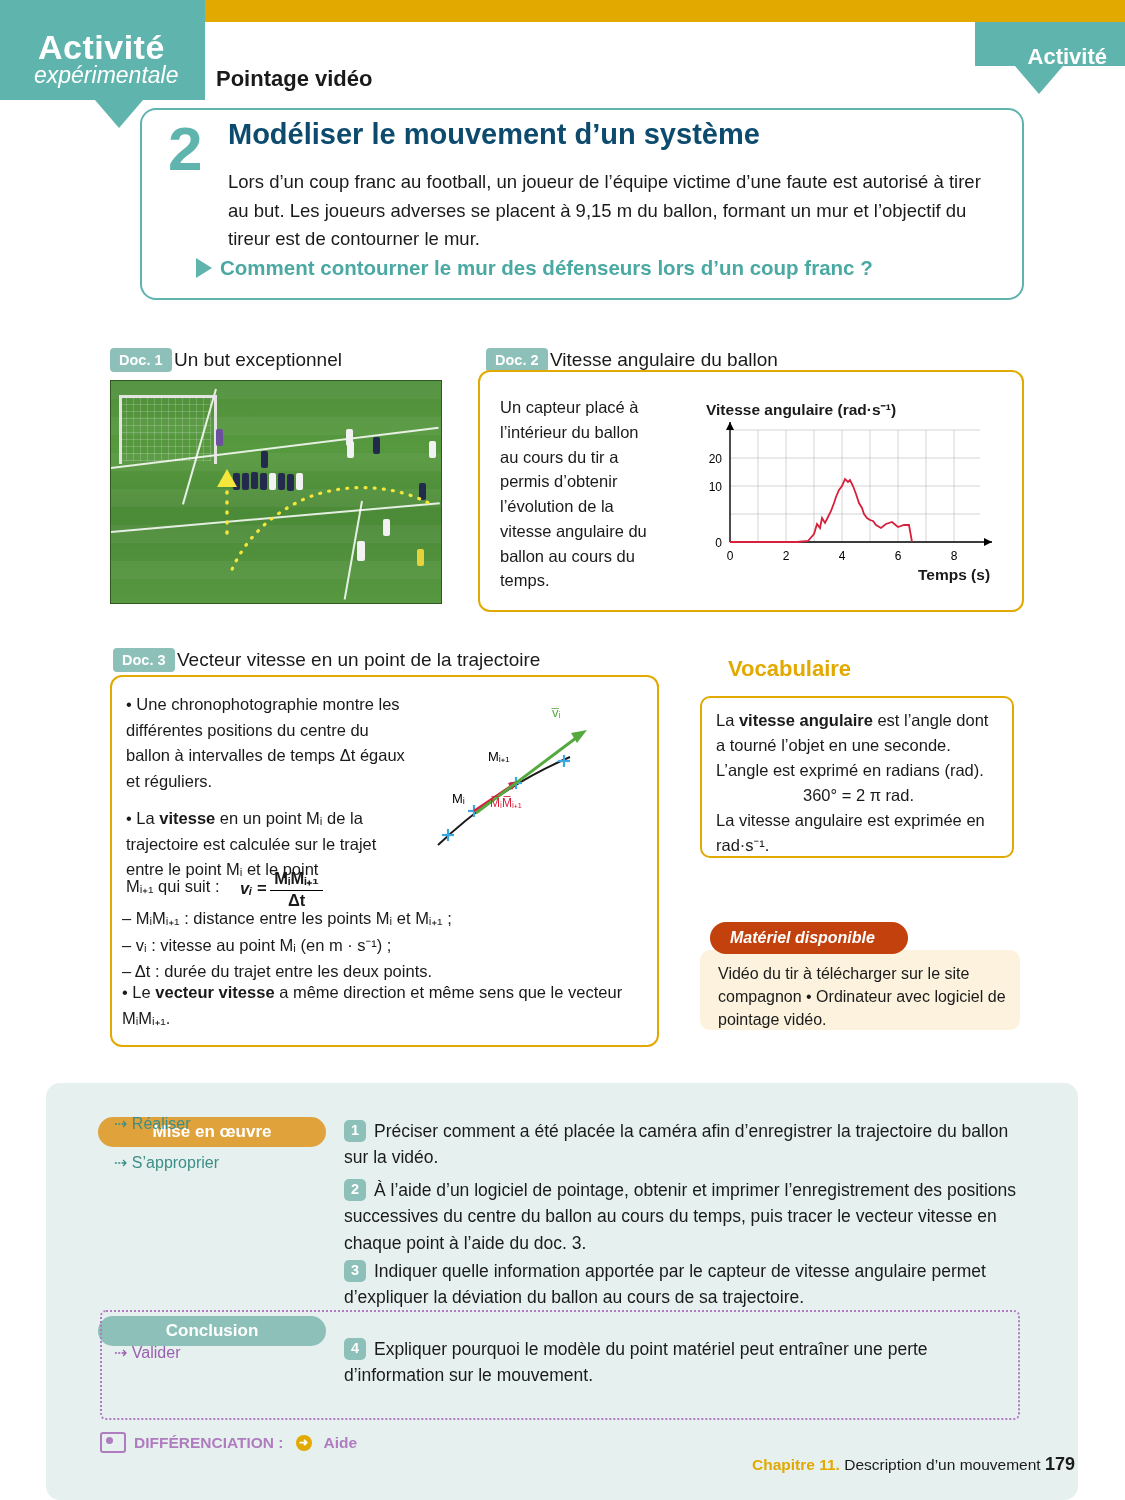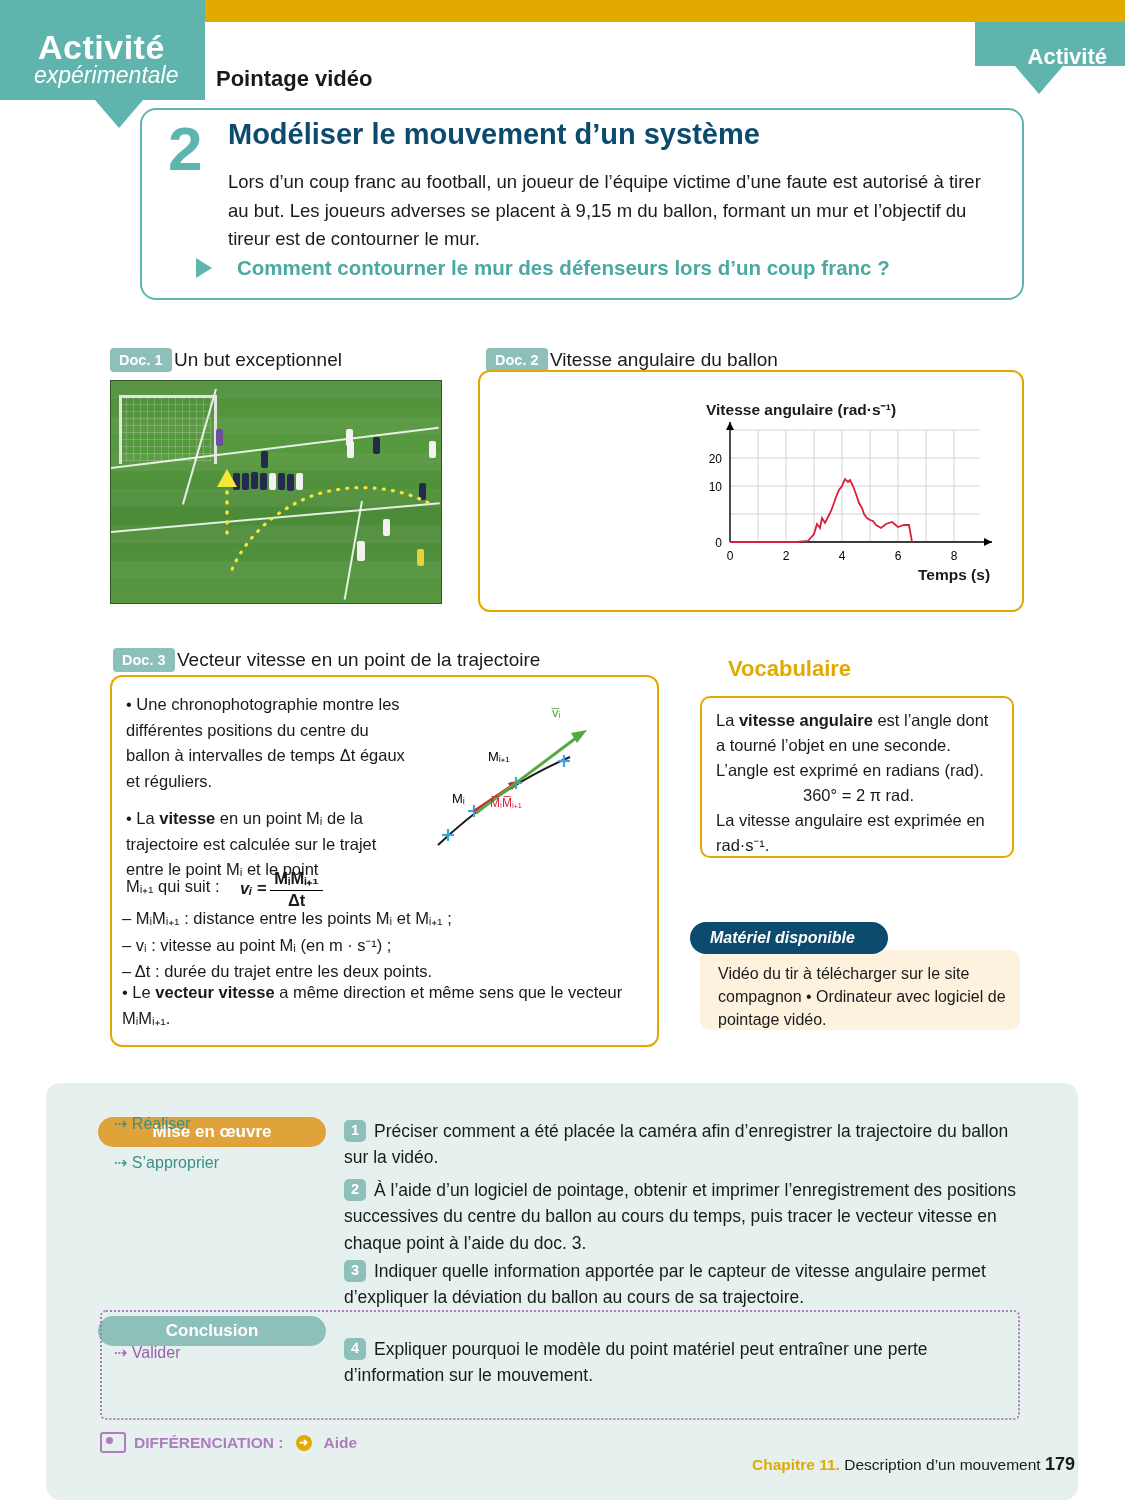--- a/index.html
+++ b/index.html
@@ -24,21 +24,21 @@
   .act-tab-label{position:absolute;right:18px;top:44px;font-size:22px;font-weight:bold;color:#ffffff;}
   .act-tab-tip{position:absolute;right:62px;top:66px;width:0;height:0;
     border-left:24px solid transparent;border-right:24px solid transparent;border-top:28px solid #5fb5ae;}
 
   
   .intro-box{position:absolute;left:140px;top:108px;width:880px;height:188px;
     border:2px solid #5fb5ae;border-radius:16px;background:#ffffff;}
   .big-num{position:absolute;left:168px;top:118px;font-size:62px;font-weight:bold;color:#5fb5ae;line-height:1;}
   .title-main{position:absolute;left:228px;top:118px;font-size:29px;font-weight:bold;color:#0c4a6e;text-align:center;}
   .intro-text{position:absolute;left:228px;top:168px;width:760px;font-size:18.5px;line-height:1.55;color:#1a1a1a;}
-  .question-row{position:absolute;left:196px;top:256px;width:800px;display:flex;align-items:center;gap:25px;}
+  .question-row{position:absolute;left:196px;top:256px;width:800px;display:flex;align-items:center;gap:8px;}
   .q-arrow{width:0;height:0;border-top:10px solid transparent;border-bottom:10px solid transparent;border-left:16px solid #5fb5ae;}
   .question{font-size:20.5px;font-weight:bold;color:#4aa9a2;}
 
   
   .doc-tag{position:absolute;background:#8cc0b9;color:#ffffff;font-size:14.5px;font-weight:bold;
     padding:4px 9px;border-radius:4px;}
   .doc-title{position:absolute;font-size:19px;color:#1a1a1a;}
 
   
   .photo{position:absolute;left:110px;top:380px;width:330px;height:222px;overflow:hidden;border:1px solid #2e5a22;}
@@ -69,21 +69,21 @@
   .lastpara{position:absolute;left:122px;top:980px;width:510px;font-size:16.5px;line-height:1.55;}
   .diagram{position:absolute;left:430px;top:695px;width:210px;height:175px;}
 
   
   .voc-title{position:absolute;left:728px;top:656px;font-size:22px;font-weight:bold;color:#e2a900;}
   .voc-box{position:absolute;left:700px;top:696px;width:310px;height:158px;border:2px solid #e2a900;border-radius:10px;background:#fff;}
   .voc-text{position:absolute;left:716px;top:708px;width:285px;font-size:16.5px;line-height:1.52;}
   .voc-center{text-align:center;display:block;}
 
   
-  .mat-tab{position:absolute;left:690px;top:922px;width:198px;height:32px;background:#0c4a6e;border-radius:16px;}
+  .mat-tab{position:absolute;left:710px;top:922px;width:198px;height:32px;background:#c2410c;border-radius:16px;}
   .mat-tab span{position:absolute;left:20px;top:7px;font-size:16px;font-weight:bold;color:#ffffff;font-style:italic;}
   .mat-box{position:absolute;left:700px;top:950px;width:320px;height:80px;background:#fdf2dd;border-radius:10px;}
   .mat-text{position:absolute;left:718px;top:962px;width:290px;font-size:16px;line-height:1.45;}
 
   
   .bottom{position:absolute;left:46px;top:1083px;width:1032px;height:417px;background:#e6f1ef;border-radius:14px;}
   .pill{position:absolute;height:30px;border-radius:15px;color:#fff;font-size:17px;font-weight:bold;
     display:flex;align-items:center;justify-content:center;}
   .pill.orange{background:#e0a33c;}
   .pill.teal{background:#8cc0b9;}
@@ -173,20 +173,21 @@
     </svg>
     <svg class="arrow-up" width="40" height="70" viewBox="0 0 40 70">
       <path d="M20,66 L20,14" stroke="#f4e63a" stroke-width="3.5" stroke-dasharray="1 9" stroke-linecap="round"></path>
       <path d="M20,2 L30,20 L10,20 Z" fill="#f4e63a"></path>
     </svg>
   </div>
 
   <div class="doc-tag" style="left:486px;top:348px;">Doc. 2</div>
   <div class="doc-title" style="left:550px;top:349px;">Vitesse angulaire du ballon</div>
   <div class="doc2-box"></div>
+  <div class="doc2-text">Un capteur placé à l’intérieur du ballon au cours du tir a permis d’obtenir l’évolution de la vitesse angulaire du ballon au cours du temps.</div>
   <div class="chart-title">Vitesse angulaire (rad·s⁻¹)</div>
 
   <svg class="chart-area" viewBox="0 0 300 165">
 
     <g stroke="#c9c9c9" stroke-width="0.8">
       <line x1="30" y1="10" x2="280" y2="10"></line>
       <line x1="30" y1="38" x2="280" y2="38"></line>
       <line x1="30" y1="66" x2="280" y2="66"></line>
       <line x1="30" y1="94" x2="280" y2="94"></line>
       <line x1="30" y1="122" x2="280" y2="122"></line>

